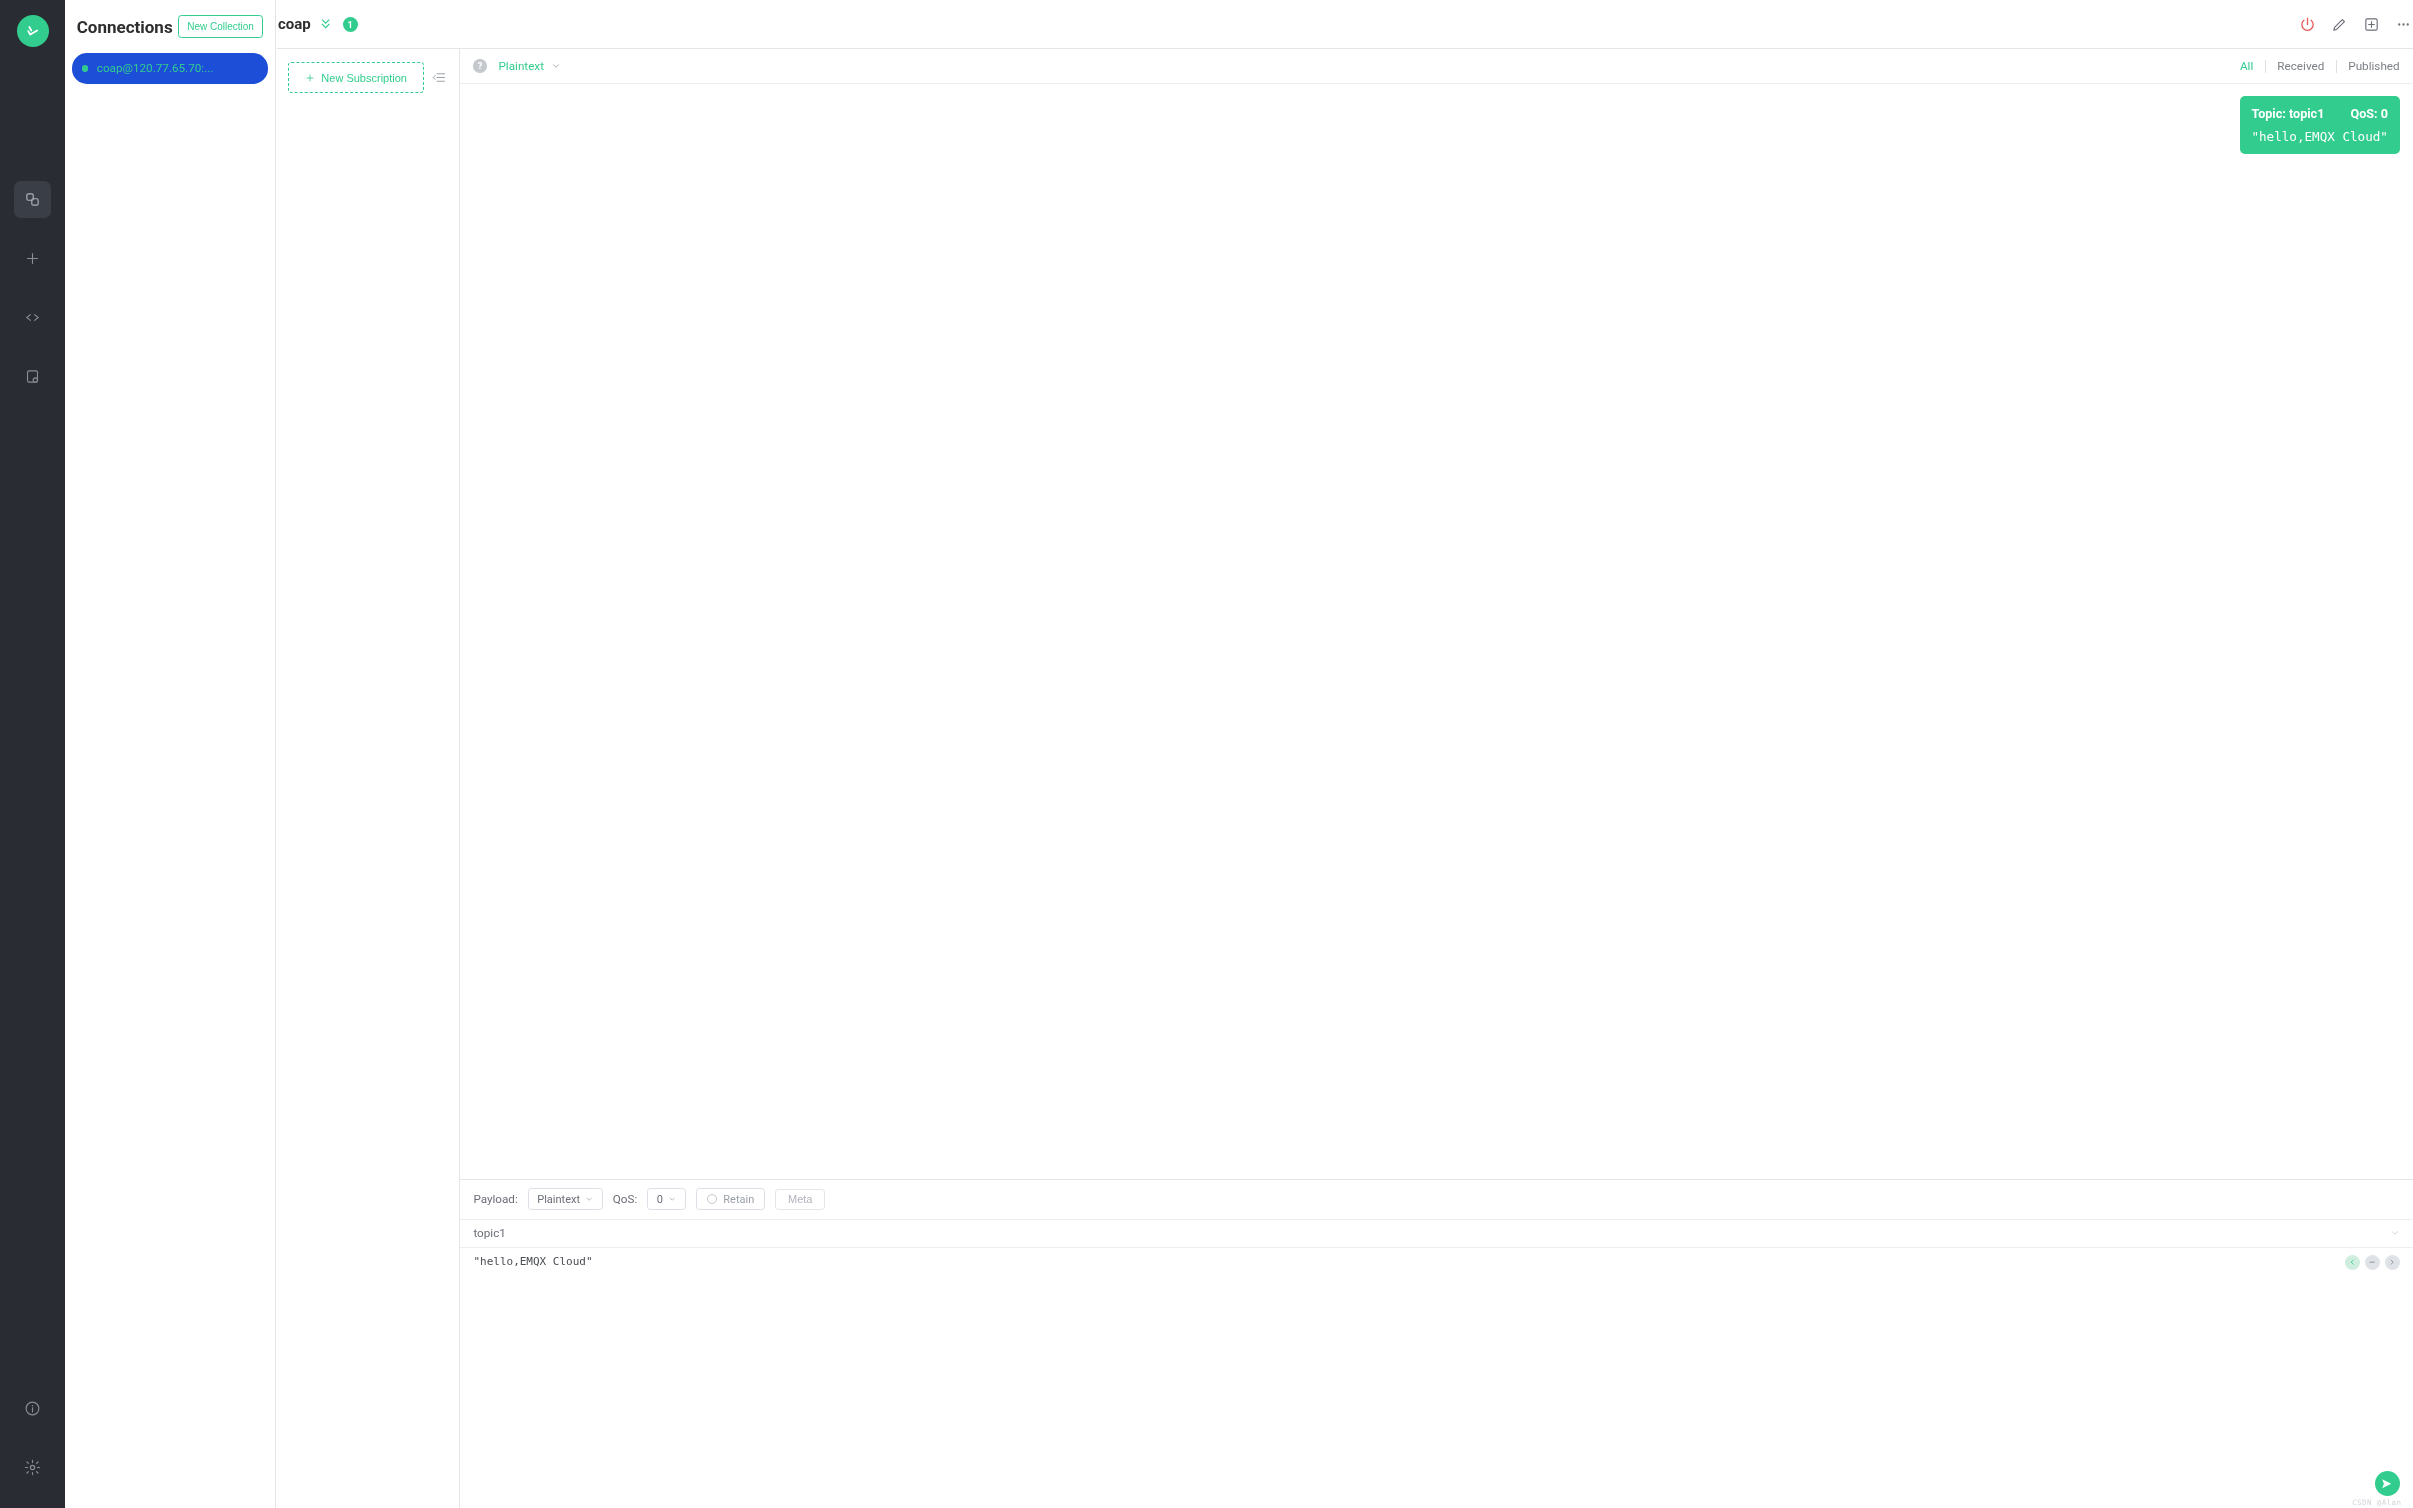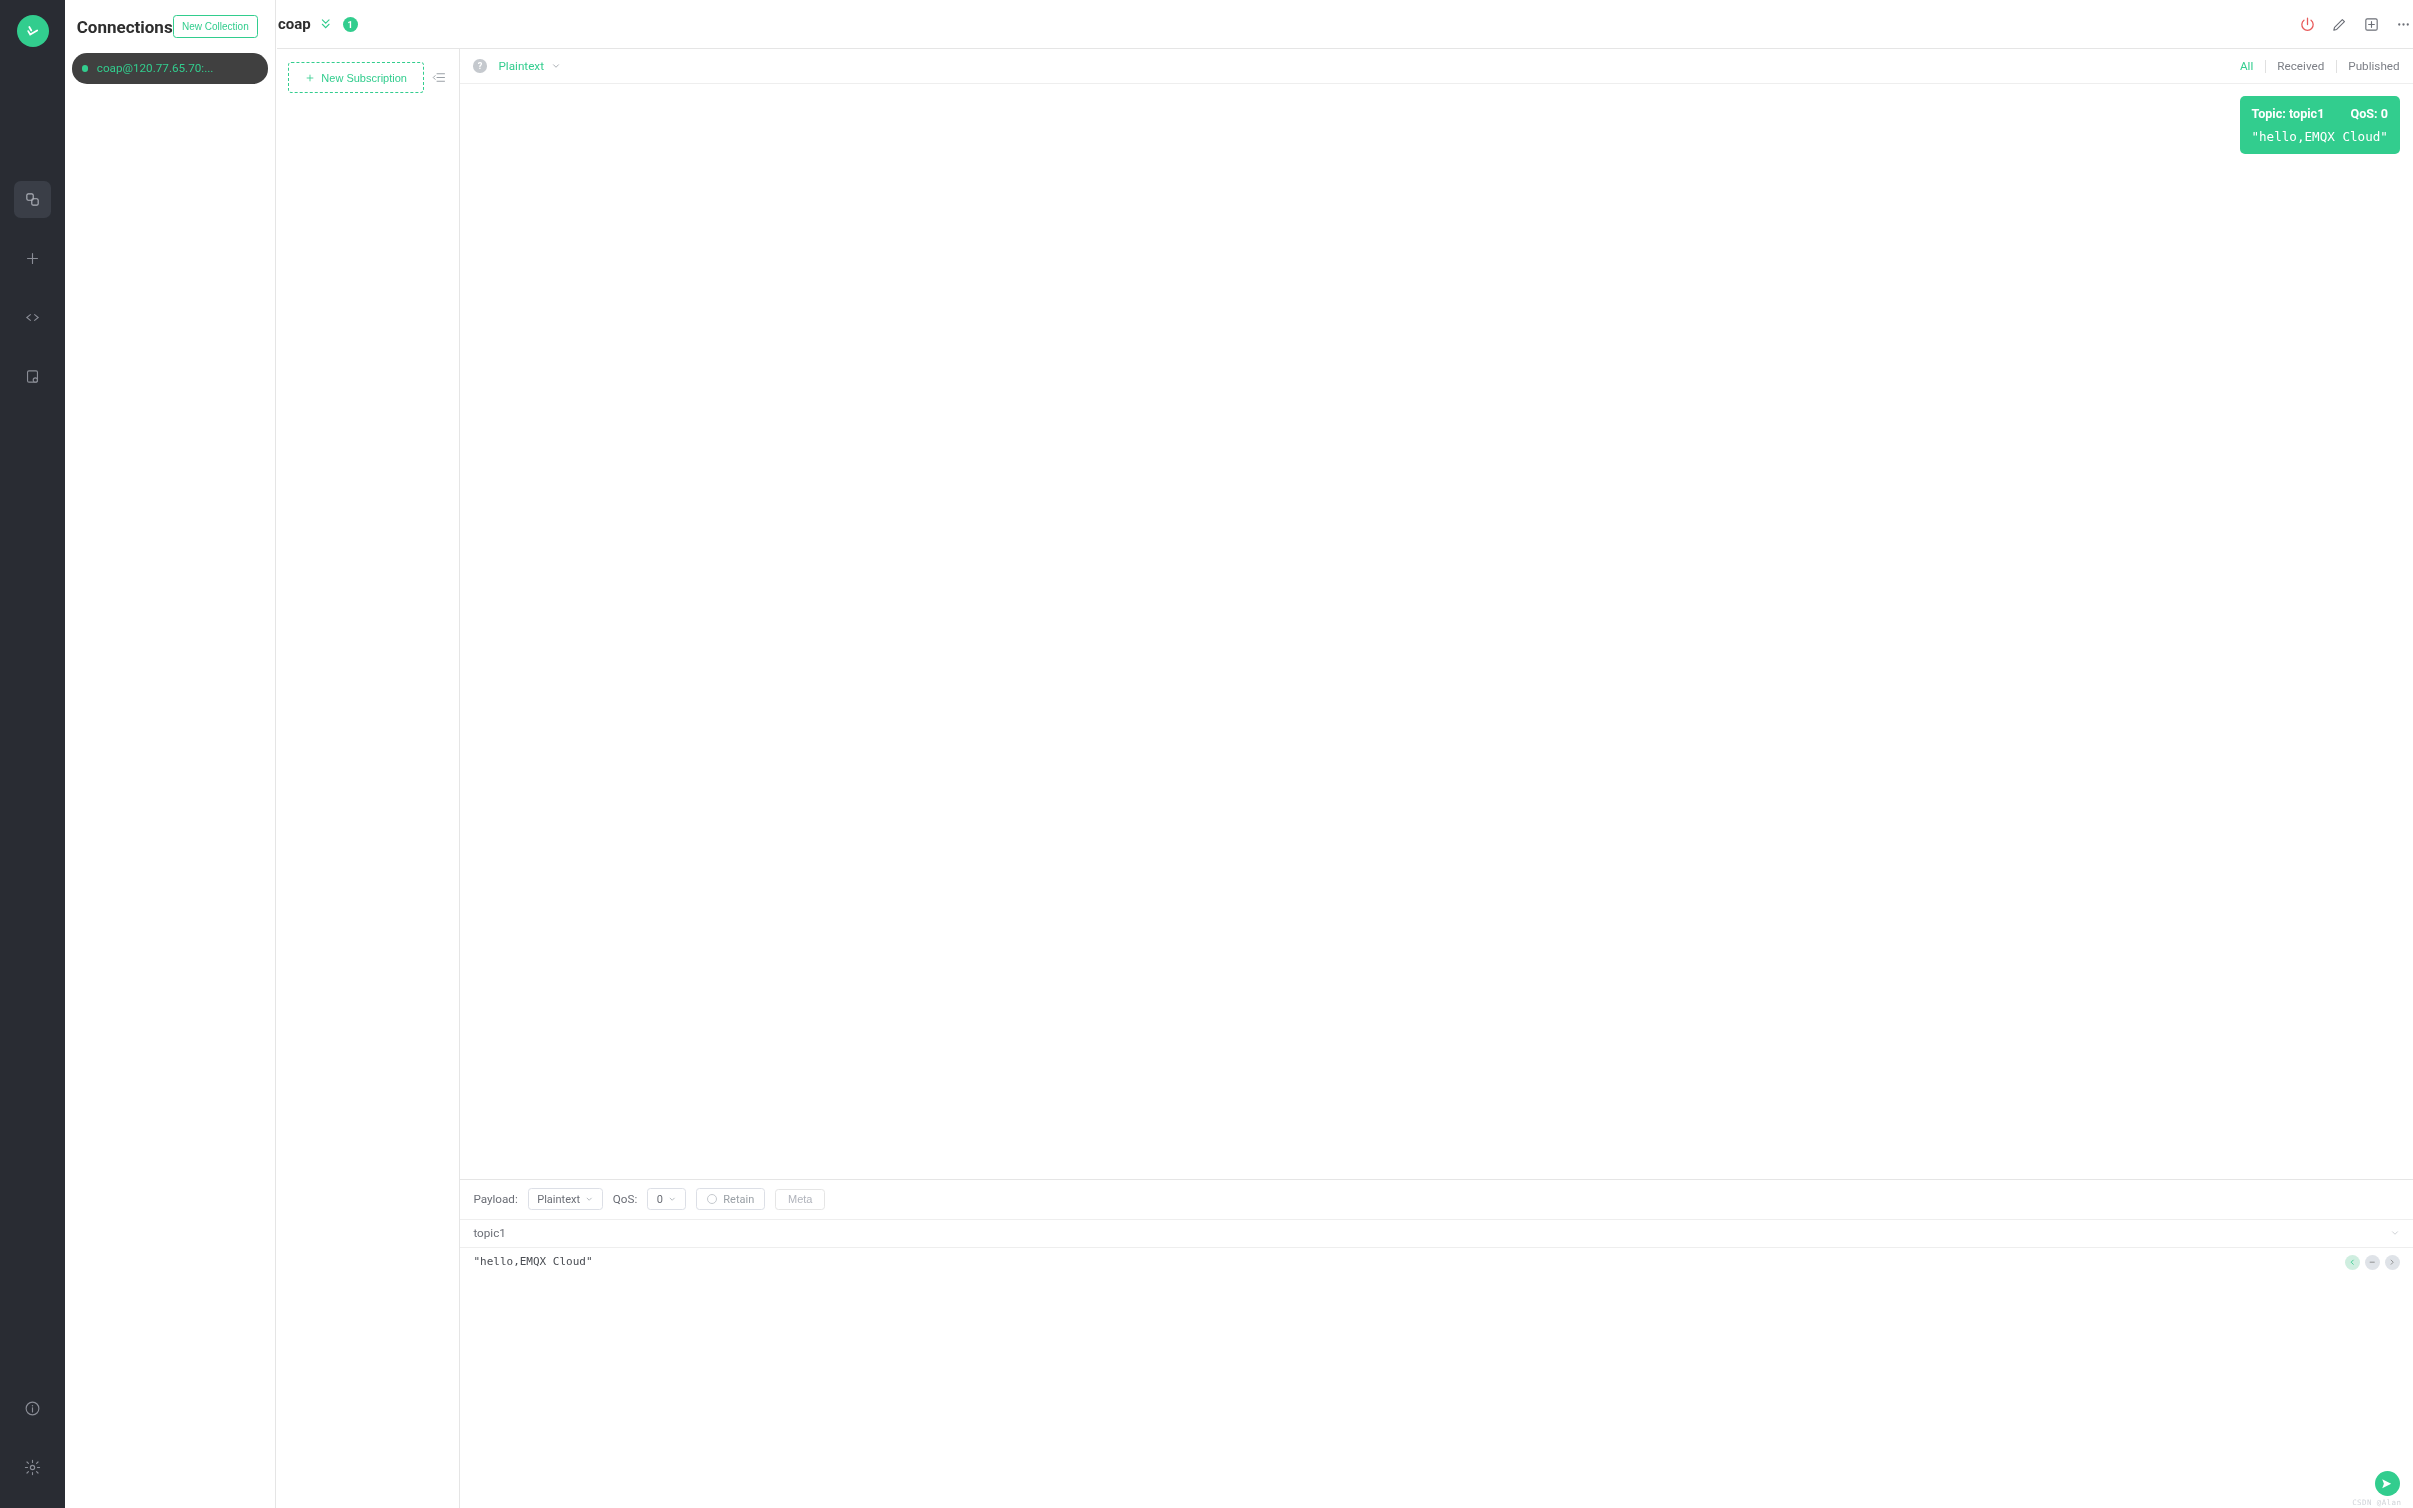--- a/index.html
+++ b/index.html
@@ -54,41 +54,42 @@
     .connections-panel {
       width: 211px;
       background: #fff;
       border-right: 0.8px solid #e5e5e5;
       display: flex;
       flex-direction: column;
     }
     .connections-header {
       display: flex;
       align-items: center;
+      justify-content: space-between;
       padding: 15px 11.7px 11.7px 11.7px;
     }
     .connections-title {
       font-size: 17px;
       font-weight: 700;
       color: #2e2e2e;
     }
     .new-collection-btn {
       border: 0.8px solid #32cd8e;
       border-radius: 3.4px;
       color: #32cd8e;
       background: #fff;
       font-size: 10px;
       padding: 5px 8.4px;
       cursor: pointer;
     }
     .connection-item {
       margin: 0 6.7px;
       padding: 8.4px 10px;
       border-radius: 15px;
-      background: #404040;
+      background: #1d4ed8;
       color: #32cd8e;
       font-size: 11.7px;
       display: flex;
       align-items: center;
       cursor: pointer;
     }
     .conn-dot {
       width: 6.7px;
       height: 6.7px;
       border-radius: 50%;

